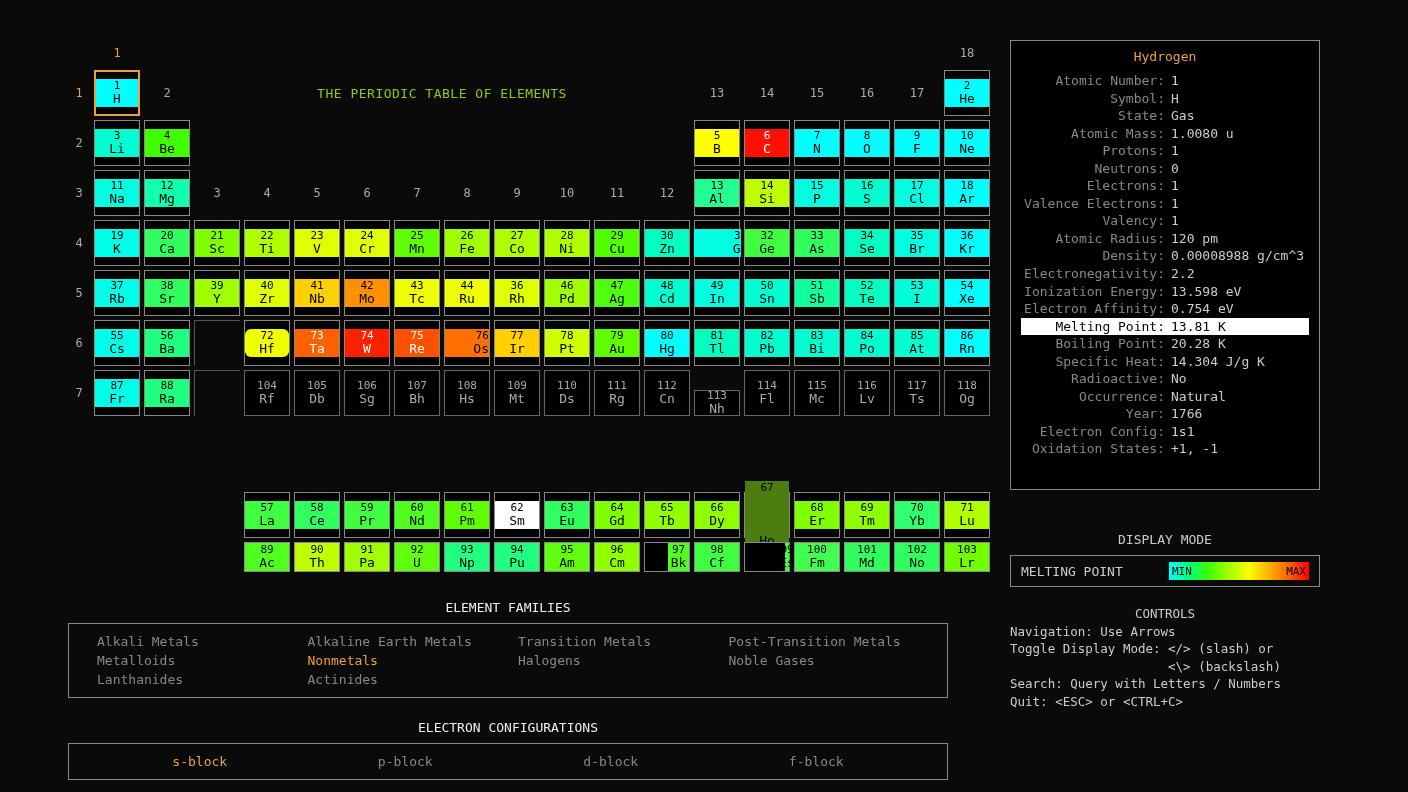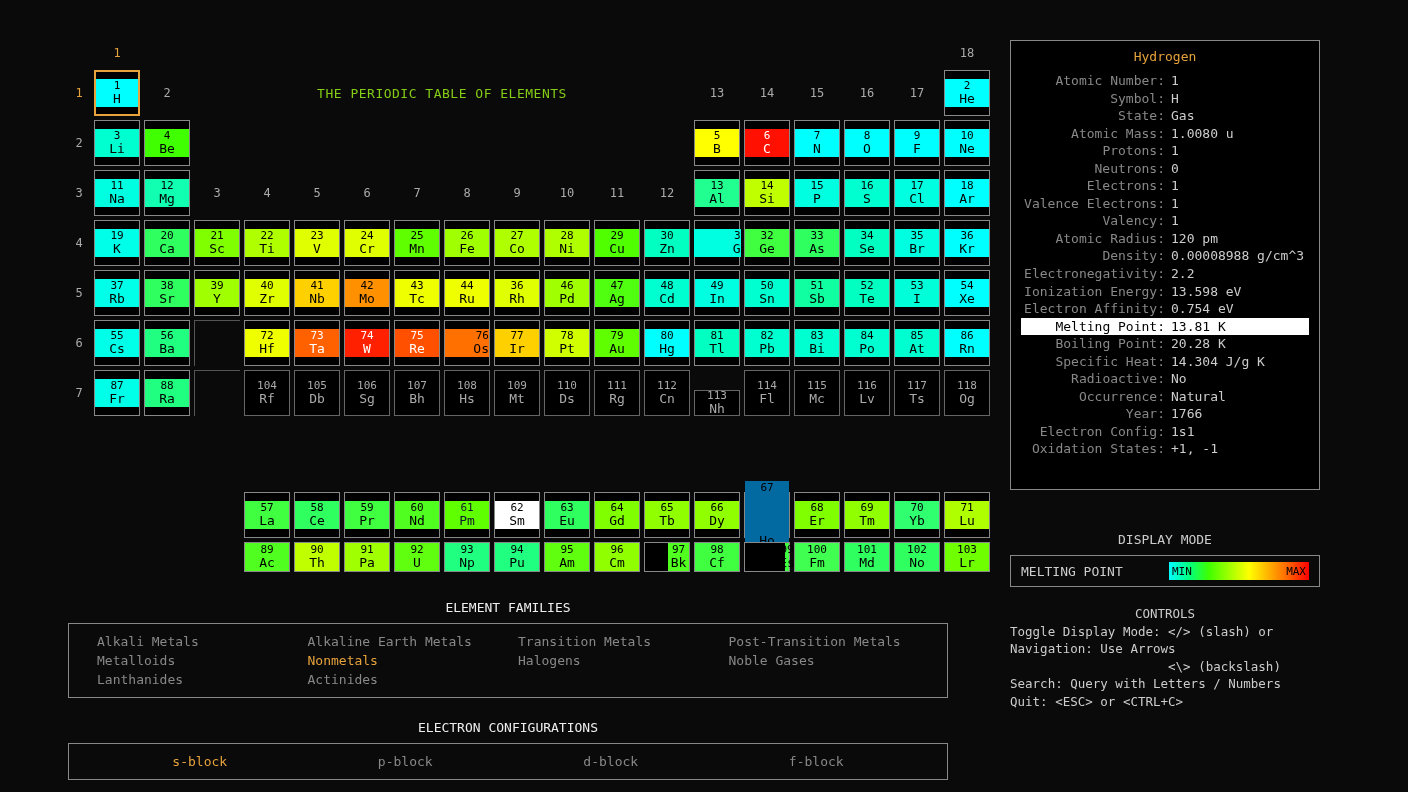--- a/index.html
+++ b/index.html
@@ -465,21 +465,21 @@
             <div class="sym">Cs</div>
           </div>
         </div>
         <div class="cell" style="grid-area: 7 / 3;">
           <div class="band" style="background: rgb(32, 255, 128); color: rgb(0, 0, 0);">
             <div class="num">56</div>
             <div class="sym">Ba</div>
           </div>
         </div>
         <div class="cell" style="grid-area: 7 / 5;">
-          <div class="band" style="background: rgb(240, 255, 0); color: rgb(0, 0, 0);">
+          <div class="band" style="background: rgb(240, 255, 0); color: rgb(0, 0, 0); border-radius: 6px;">
             <div class="num">72</div>
             <div class="sym">Hf</div>
           </div>
         </div>
         <div class="cell" style="grid-area: 7 / 6;">
           <div class="band" style="background: rgb(255, 96, 0); color: rgb(255, 255, 255);">
             <div class="num">73</div>
             <div class="sym">Ta</div>
           </div>
         </div>
@@ -717,21 +717,21 @@
             <div class="sym">Tb</div>
           </div>
         </div>
         <div class="cell" style="grid-area: 11 / 14;">
           <div class="band" style="background: rgb(144, 255, 0); color: rgb(0, 0, 0);">
             <div class="num">66</div>
             <div class="sym">Dy</div>
           </div>
         </div>
         <div class="cell" style="grid-area: 11 / 15;">
-          <div class="band" style="background: #0369a1; color: rgb(0, 0, 0); gap: 40px;">
+          <div class="band" style="background: #4d7c0f; color: rgb(0, 0, 0); gap: 40px;">
             <div class="num">67</div>
             <div class="sym">Ho</div>
           </div>
         </div>
         <div class="cell" style="grid-area: 11 / 16;">
           <div class="band" style="background: rgb(128, 255, 0); color: rgb(0, 0, 0);">
             <div class="num">68</div>
             <div class="sym">Er</div>
           </div>
         </div>
@@ -975,21 +975,21 @@
         <span class="grad">
           <span>MIN</span>
           <span>MAX</span>
         </span>
       </div>
     </div>
 
     <div class="controls">
       <div class="ctitle">CONTROLS</div>
       <div id="controls-lines">
+          <div style="white-space: pre;">Navigation: Use Arrows</div>
           <div style="white-space: pre;">Toggle Display Mode: &lt;/&gt; (slash) or</div>
-          <div style="white-space: pre;">Navigation: Use Arrows</div>
           <div style="white-space: pre;">                     &lt;\&gt; (backslash)</div>
           <div style="white-space: pre;">Search: Query with Letters / Numbers</div>
           <div style="white-space: pre;">Quit: &lt;ESC&gt; or &lt;CTRL+C&gt;</div>
         </div>
     </div>
   </div>
 </div>
 
 </body></html>

